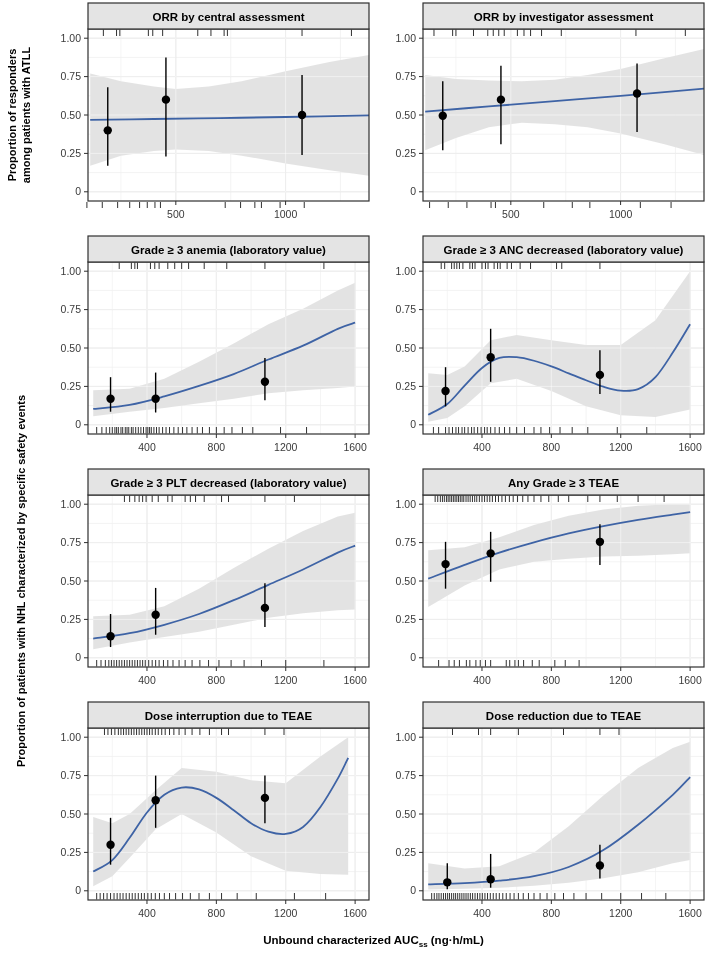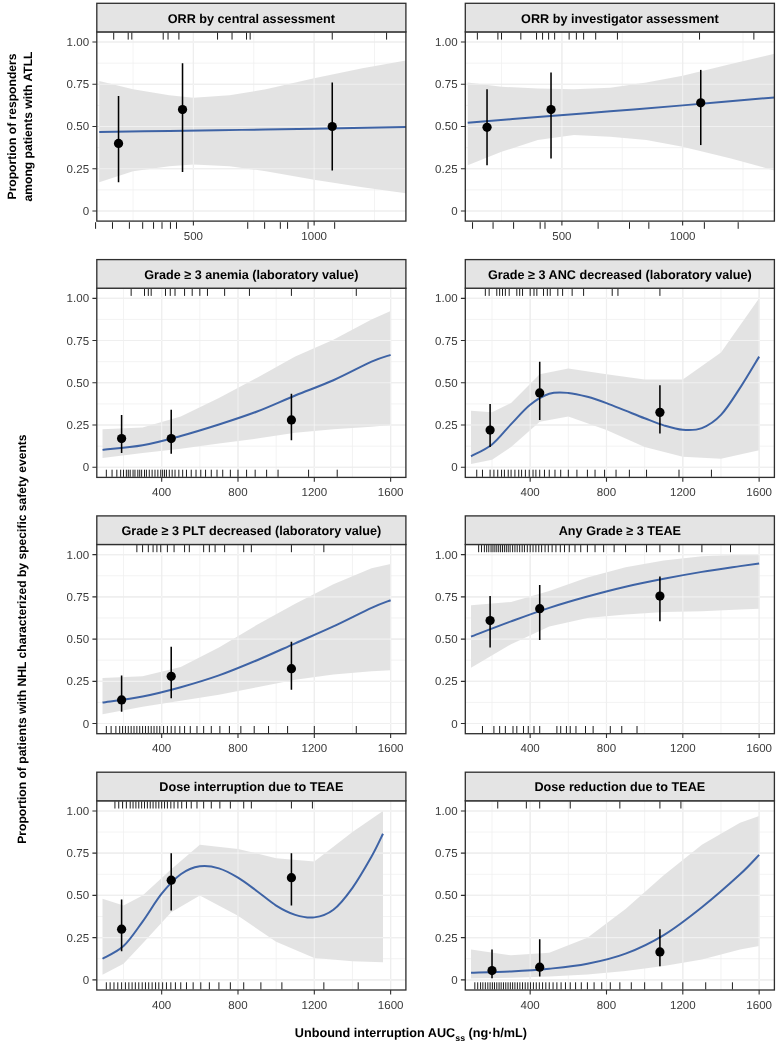--- a/index.html
+++ b/index.html
@@ -970,15 +970,15 @@
             <line y1="201" y2="205" x1="247.74074074074073" x2="247.74074074074073" stroke="#2f2f2f" stroke-width="1"></line>
             <text x="247.74074074074073" y="218" text-anchor="middle" font-size="10.5" fill="#3a3a3a">1200</text>
             <line y1="201" y2="205" x1="317.12345679012344" x2="317.12345679012344" stroke="#2f2f2f" stroke-width="1"></line>
             <text x="317.12345679012344" y="218" text-anchor="middle" font-size="10.5" fill="#3a3a3a">1600</text>
           </g>
           <rect x="50" y="3" width="281" height="26" fill="#e4e4e4" stroke="#2f2f2f" stroke-width="1.2"></rect>
           <text x="190.5" y="20.5" text-anchor="middle" font-size="11.5" font-weight="bold" fill="#000">Dose reduction due to TEAE</text>
         </svg></div>
     </div>
   <div class="xlabel">
-    <span>Unbound interruption AUC</span><span class="sub">ss</span><span> (ng·h/mL)</span>
+    <span>Unbound characterized AUC</span><span class="sub">ss</span><span> (ng·h/mL)</span>
   </div>
 </div>
 
 </body></html>

